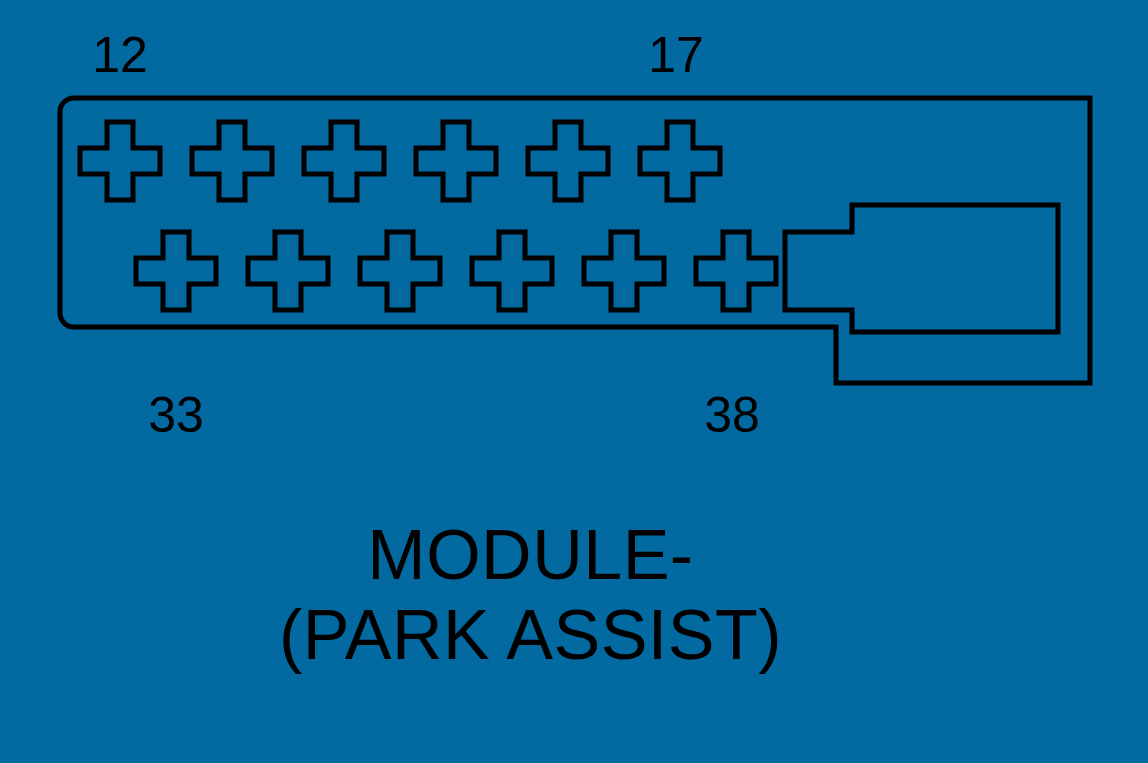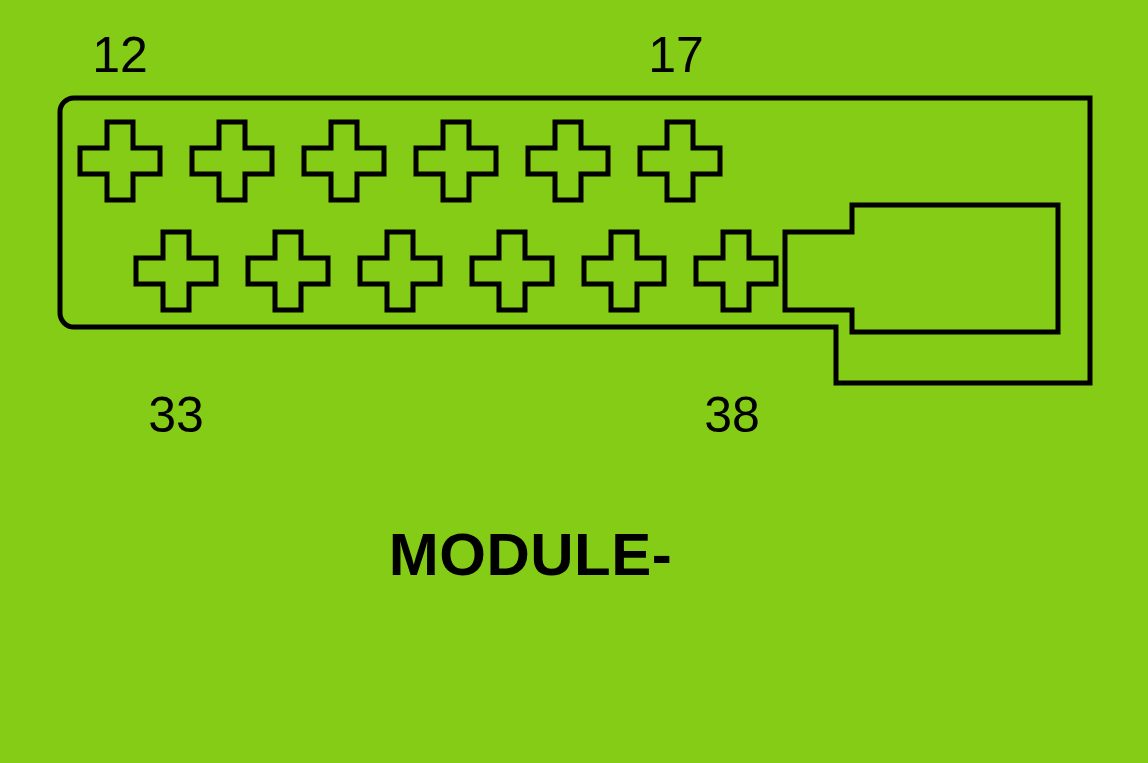--- a/index.html
+++ b/index.html
@@ -10,21 +10,21 @@
   body {
     width: 1148px;
     height: 763px;
     overflow: hidden;
     font-family: "Liberation Sans", sans-serif;
   }
   #page {
     position: relative;
     width: 1148px;
     height: 763px;
-    background: #84cc16;
+    background: #0369a1;
   }
   #connector-figure {
     position: absolute;
     left: 0;
     top: 0;
     width: 1148px;
     height: 470px;
     display: block;
   }
   .pin-label {
@@ -33,22 +33,22 @@
     font-size: 50px;
     fill: #000000;
   }
   #caption {
     position: absolute;
     left: 0;
     top: 515px;
     width: 1061px;
     text-align: center;
     font-family: "Liberation Sans", sans-serif;
-    font-weight: bold;
-    font-size: 60px;
+    font-weight: normal;
+    font-size: 70px;
     line-height: 80px;
     color: #000000;
     letter-spacing: 0.5px;
   }
   .caption-line {
     display: block;
     white-space: nowrap;
   }
 </style>
 </head>
@@ -96,15 +96,16 @@
     </g>
 
     <text class="pin-label" x="120" y="72" text-anchor="middle">12</text>
     <text class="pin-label" x="676" y="72" text-anchor="middle">17</text>
     <text class="pin-label" x="176" y="432" text-anchor="middle">33</text>
     <text class="pin-label" x="732" y="432" text-anchor="middle">38</text>
   </svg>
 
   <div id="caption">
     <span class="caption-line">MODULE-</span>
+    <span class="caption-line">(PARK ASSIST)</span>
   </div>
 
 </div>
 
 </body></html>

